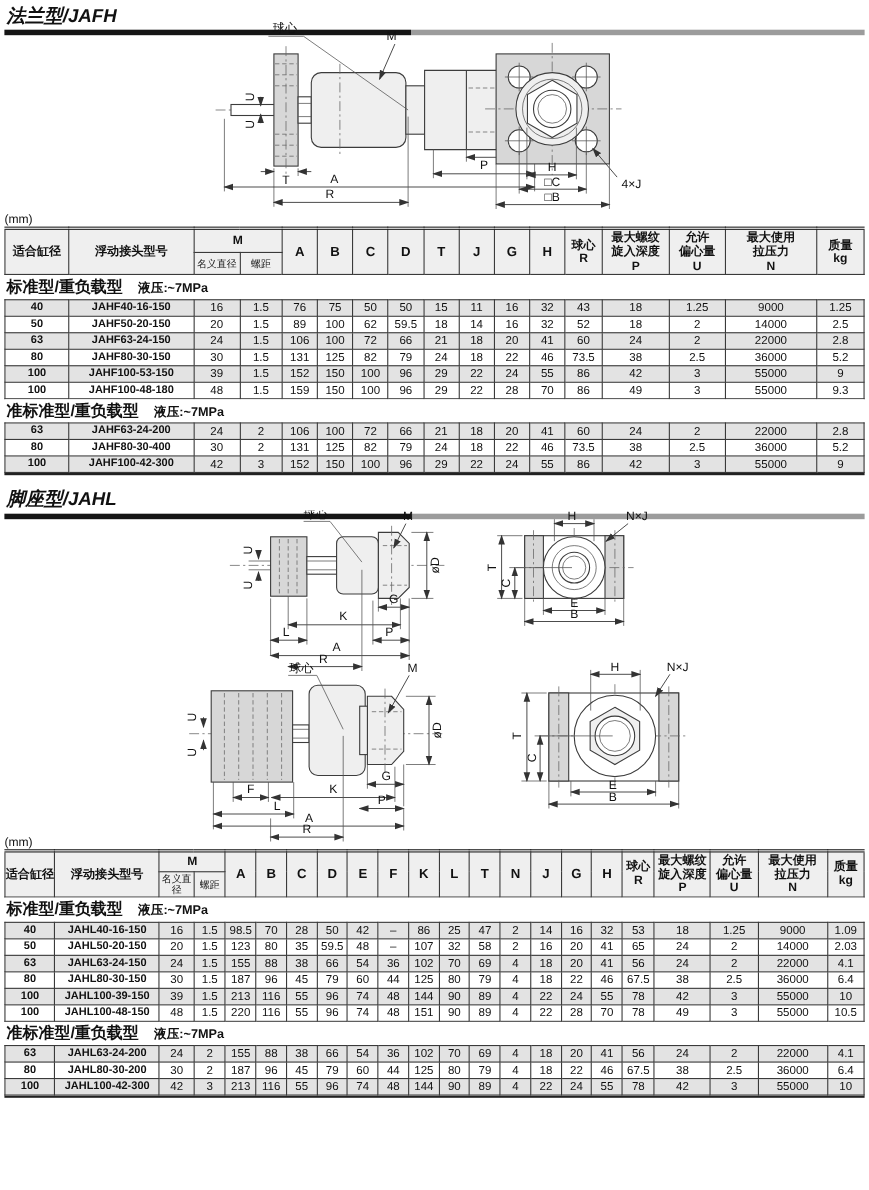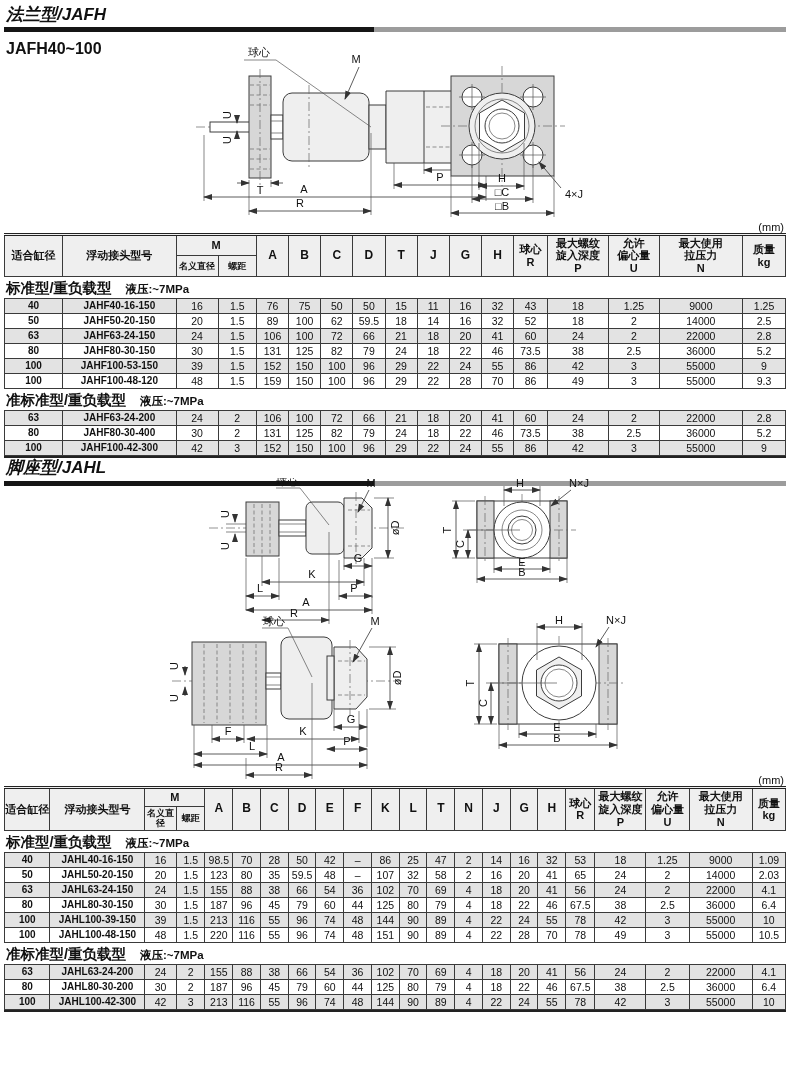--- a/index.html
+++ b/index.html
@@ -2,28 +2,28 @@
 <html><head>
 <meta charset="utf-8">
 <style>
   html,body{margin:0;padding:0;background:#fff;}
   body{width:790px;font-family:"Liberation Sans","DejaVu Sans",sans-serif;color:#111;}
   .page{position:relative;width:790px;height:1082px;overflow:hidden;padding:2px 4px;box-sizing:border-box;}
   h1.sec{font-size:17px;font-weight:bold;margin:3px 0 2px 2px;line-height:1.2;font-style:italic;}
   .rule{height:5px;width:100%;background:linear-gradient(to right,#151515 0,#151515 370px,#9c9c9c 370px,#9c9c9c 100%);}
   h2.range{font-size:16px;font-weight:bold;margin:7px 0 0 2px;line-height:1.2;}
   .fig{display:block;}
-  .unit{font-size:11px;text-align:right;padding-right:2px;line-height:1.1;}
+  .unit{font-size:11px;text-align:left;padding-right:2px;line-height:1.1;}
   
   .tblwrap{border-bottom:2px solid #222;}
   table.dt{width:100%;border-collapse:collapse;table-layout:fixed;}
   table.hdr{border-top:3px double #222;}
   table.hdr th{background:#efefef;border:1px solid #3a3a3a;font-size:11px;font-weight:bold;padding:1px 0;line-height:1.15;vertical-align:middle;}
   table.hdr th.letter{font-size:12px;}
-  table.hdr th.sub{font-size:9px;font-weight:bold;height:15px;}
+  table.hdr th.sub{font-size:9px;font-weight:normal;height:15px;}
   table.hdr th.pre{white-space:pre-line;}
   table.hdr tr.mainrow th{height:15px;}
   table.body td{border:1px solid #3a3a3a;font-size:10.5px;text-align:center;height:14px;padding:0;line-height:1;}
   table.body td:nth-child(1),table.body td:nth-child(2){font-weight:bold;font-size:10px;}
   table.body tr:nth-child(odd){background:#e3e3e3;}
   table.body tr:nth-child(even){background:#ffffff;}
   .group-label{padding:2px 0 1px 2px;line-height:1.15;background:#fff;}
   .group-label .gl{font-size:14.5px;font-weight:bold;}
   .group-label .gp{font-size:11.5px;font-weight:bold;margin-left:14px;}
   
@@ -37,21 +37,20 @@
   svg .whitefill{fill:#ffffff;stroke:#3c3c3c;stroke-width:1;}
   svg text{font-size:11px;fill:#111;text-anchor:middle;font-family:"Liberation Sans","DejaVu Sans",sans-serif;}
 </style>
 </head>
 <body>
 
 <div class="page">
 
   <h1 class="sec">法兰型/JAFH</h1>
   <div class="rule"></div>
-  <h2 class="range">JAFH40~100</h2>
 
   <svg class="fig" width="782" height="176" viewBox="0 0 782 176" style="margin-top:-16px;">
     <defs>
       <marker id="ar1" markerWidth="9" markerHeight="7" refX="8" refY="3" orient="auto-start-reverse" markerUnits="userSpaceOnUse" viewBox="0 0 9 6">
           <path d="M0,0L9,3L0,6Z" fill="#333"></path>
         </marker>
     </defs>
 
     <line class="cl" x1="192" y1="84" x2="535" y2="84"></line>
     <rect class="whitefill" x="206" y="79" width="40" height="10"></rect>
@@ -325,21 +324,21 @@
             <td>24</td>
             <td>55</td>
             <td>86</td>
             <td>42</td>
             <td>3</td>
             <td>55000</td>
             <td>9</td>
           </tr>
           <tr>
             <td>100</td>
-            <td>JAHF100-48-120</td>
+            <td>JAHF100-48-180</td>
             <td>48</td>
             <td>1.5</td>
             <td>159</td>
             <td>150</td>
             <td>100</td>
             <td>96</td>
             <td>29</td>
             <td>22</td>
             <td>28</td>
             <td>70</td>
@@ -430,21 +429,21 @@
             <td>86</td>
             <td>42</td>
             <td>3</td>
             <td>55000</td>
             <td>9</td>
           </tr>
         </tbody>
     </table>
   </div>
 
-  <h1 class="sec" style="margin-top:0;">脚座型/JAHL</h1>
+  <h1 class="sec" style="margin-top:12px;">脚座型/JAHL</h1>
   <div class="rule"></div>
 
   <svg class="fig" width="782" height="148" viewBox="0 0 782 148" style="margin-top:-8px;">
     <defs>
       <marker id="ar2" markerWidth="9" markerHeight="7" refX="8" refY="3" orient="auto-start-reverse" markerUnits="userSpaceOnUse" viewBox="0 0 9 6">
           <path d="M0,0L9,3L0,6Z" fill="#333"></path>
         </marker>
     </defs>
 
     <line class="cl" x1="205" y1="50" x2="400" y2="50"></line>

